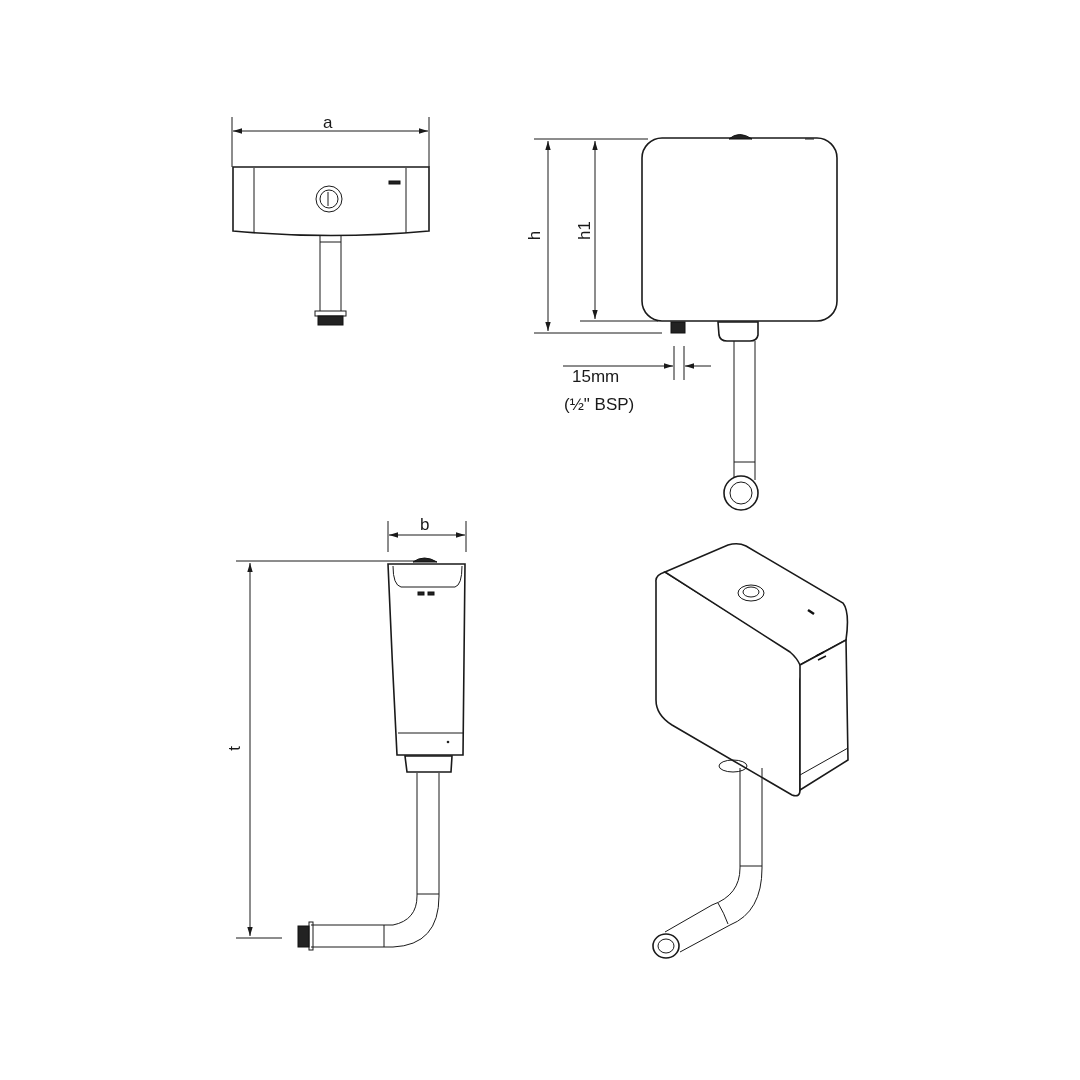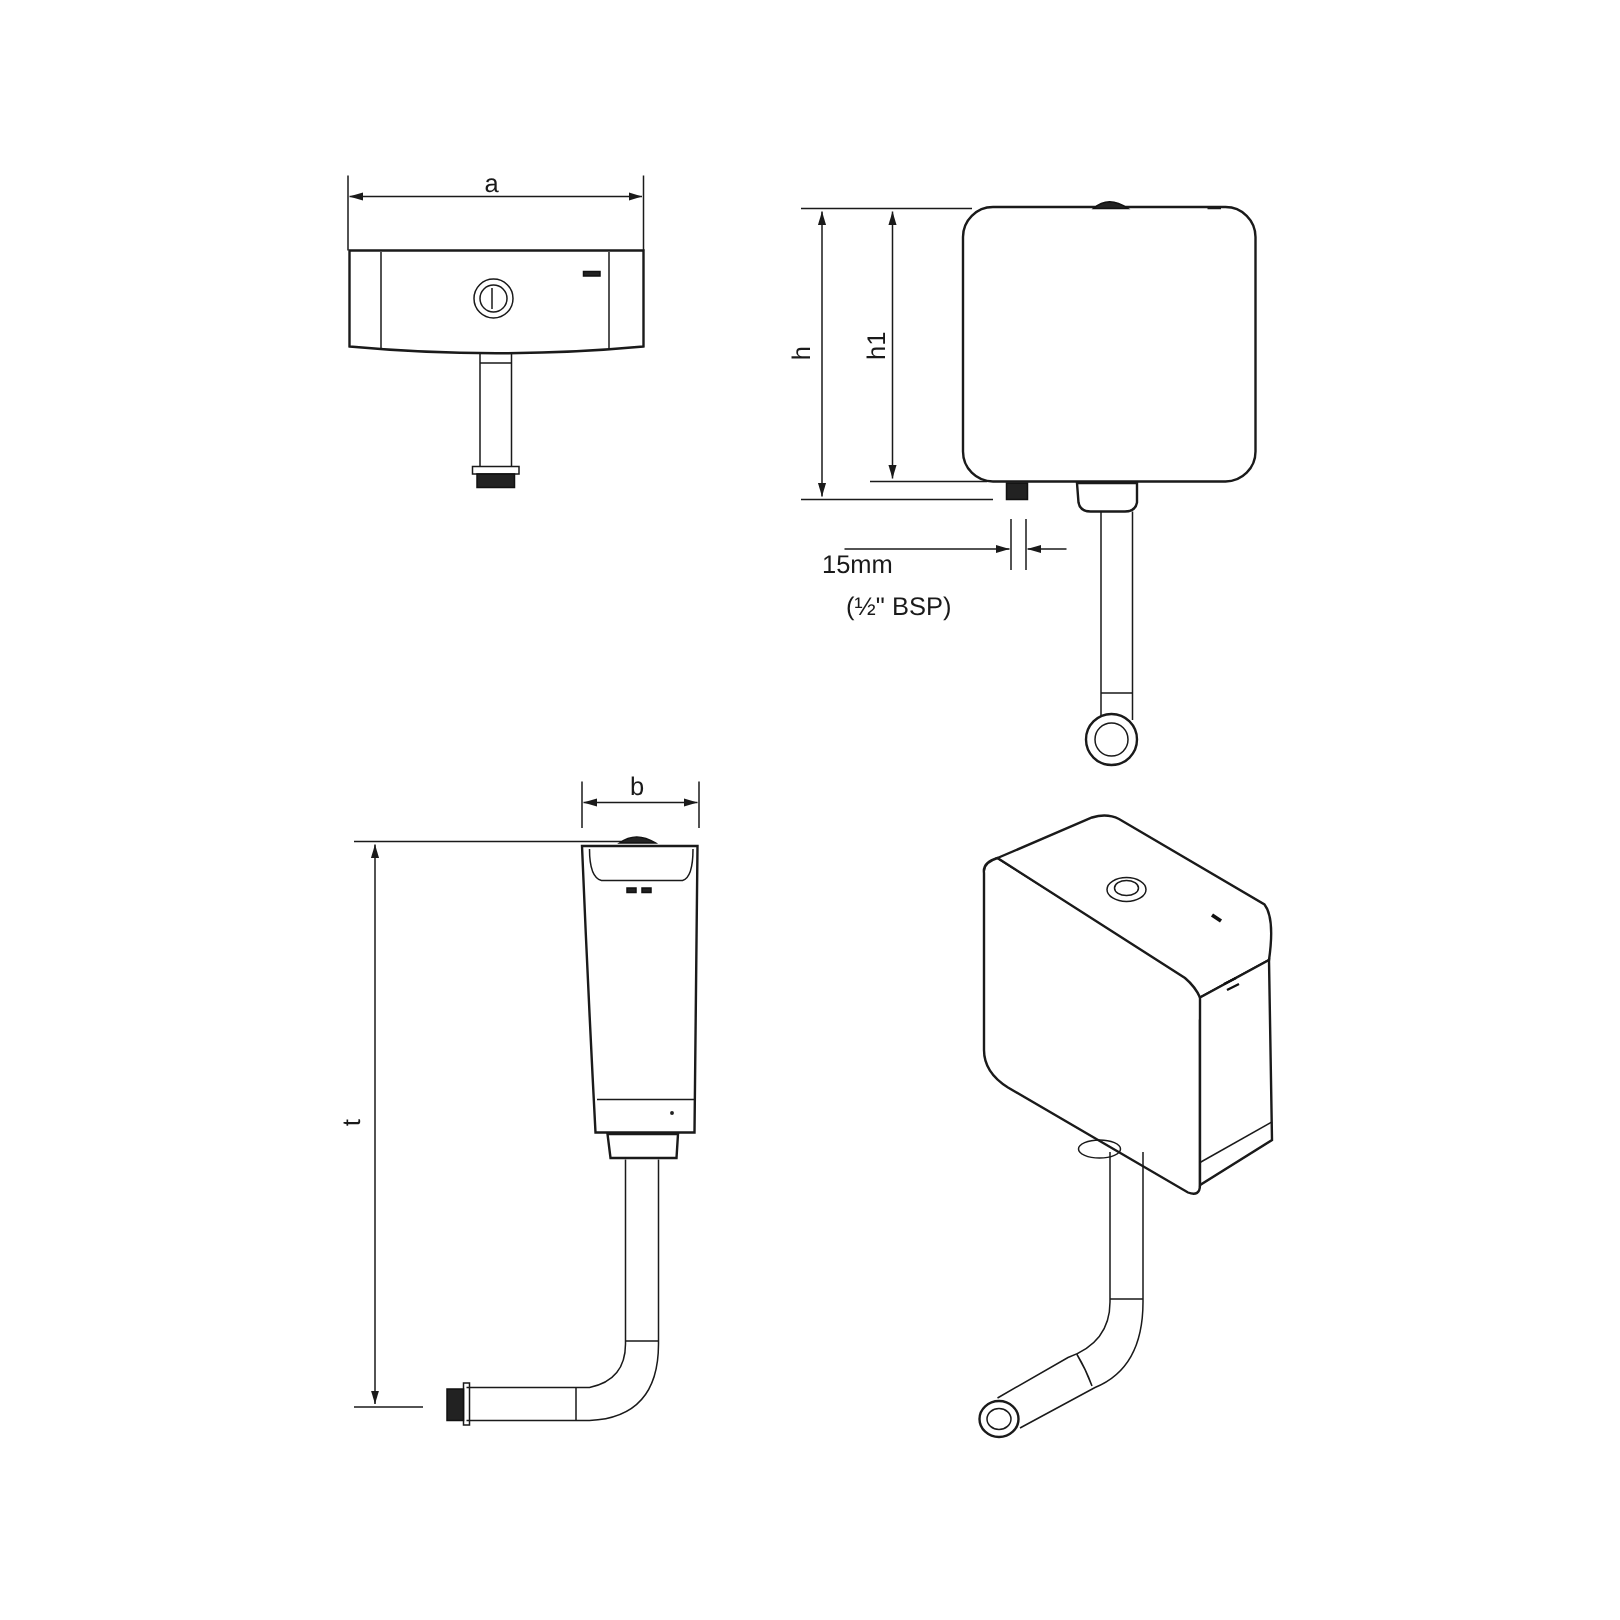--- a/index.html
+++ b/index.html
@@ -107,16 +107,16 @@
     <path class="thin" d="M740,768 L740,868 Q740,895 712,905 L665,932 M762,768 L762,868 Q762,912 730,925 L680,952 M740,866 L762,866 M718,903 Q724,913 728,924" stroke-width="1.3"></path>
     <ellipse class="thin" cx="733" cy="766" rx="14" ry="6"></ellipse>
     <ellipse class="body" cx="666" cy="946" rx="13" ry="12" stroke-width="2"></ellipse>
     <ellipse class="thin" cx="666" cy="946" rx="8" ry="7" stroke-width="2.5"></ellipse>
   </g>
 </svg>
 
 <span class="lbl" style="left:323px;top:114px;">a</span>
 <span class="lbl rot" style="left:530px;top:227px;">h</span>
 <span class="lbl rot" style="left:575px;top:222px;">h1</span>
-<span class="lbl" style="left:548px;top:368px;">15mm</span>
+<span class="lbl" style="left:572px;top:368px;">15mm</span>
 <span class="lbl" style="left:564px;top:396px;">(½" BSP)</span>
 <span class="lbl" style="left:420px;top:516px;">b</span>
 <span class="lbl rot" style="left:232px;top:740px;">t</span>
 
 </body></html>

